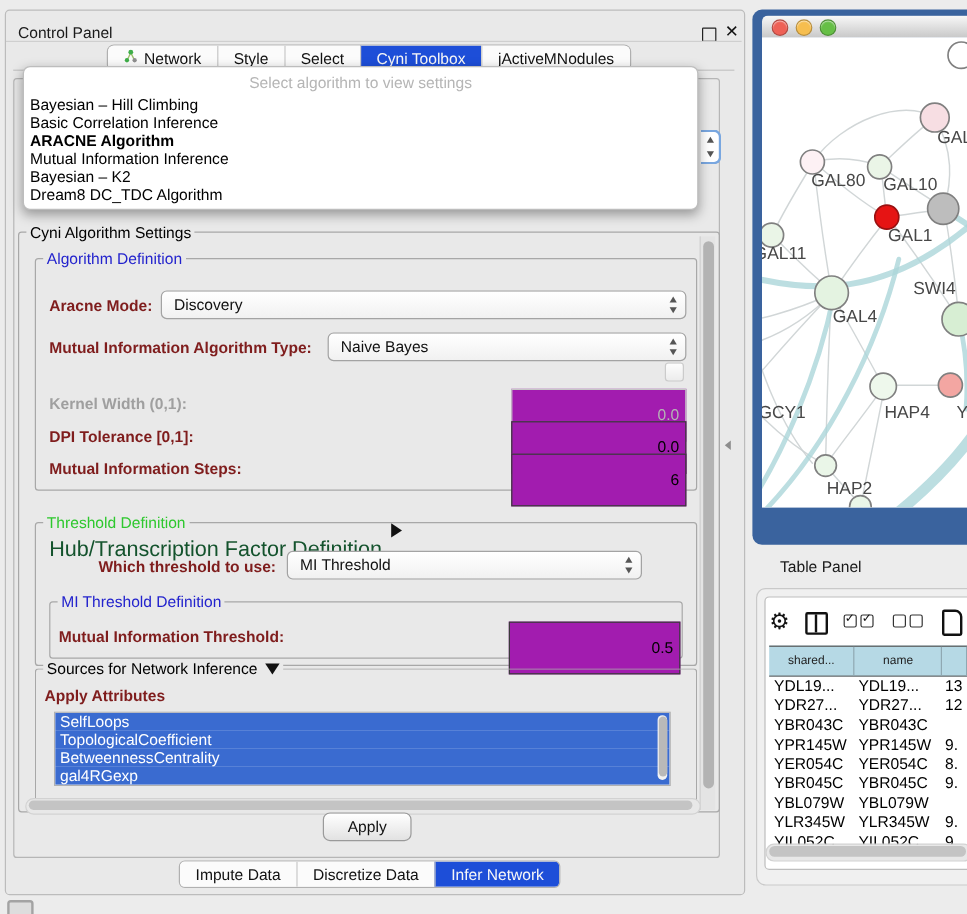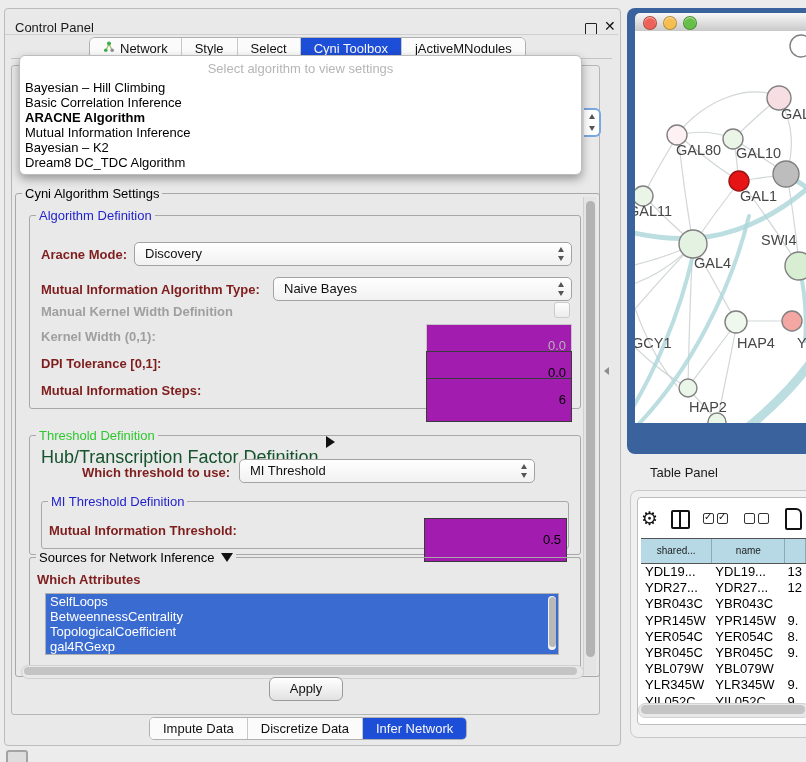--- a/index.html
+++ b/index.html
@@ -164,21 +164,20 @@
       <span class="val">Discovery</span>
       <span class="arr-up"></span>
         <span class="arr-dn"></span>
     </div>
     <div class="abs lbl" style="left:36px;top:273px;">Mutual Information Algorithm Type:</div>
     <div class="abs combo" style="left:268px;top:268px;width:297px;">
       <span class="val">Naive Bayes</span>
       <span class="arr-up"></span>
         <span class="arr-dn"></span>
     </div>
-    <div class="abs lbl dis" style="left:36px;top:295px;">Manual Kernel Width Definition</div>
     <div class="abs cb" style="left:549px;top:293px;"></div>
     <div class="abs lbl dis" style="left:36px;top:320px;">Kernel Width (0,1):</div>
     <div class="abs tf dis" style="left:421px;top:315px;width:134px;">0.0</div>
     <div class="abs lbl" style="left:36px;top:347px;">DPI Tolerance [0,1]:</div>
     <div class="abs tf" style="left:421px;top:342px;width:134px;">0.0</div>
     <div class="abs lbl" style="left:36px;top:374px;">Mutual Information Steps:</div>
     <div class="abs tf" style="left:421px;top:369px;width:134px;">6</div>
 
     <div class="abs" style="left:36px;top:406px;display:flex;align-items:center;gap:8px;">
       <span style="font-size:18px;color:#14532d;margin-top:32px;">Hub/Transcription Factor Definition</span>
@@ -199,26 +198,26 @@
     </div>
     <div class="abs lbl" style="left:44px;top:514px;">Mutual Information Threshold:</div>
     <div class="abs tf" style="left:419px;top:509px;width:131px;">0.5</div>
 
     <div class="abs group" style="left:24px;top:548px;width:550px;height:120px;border-bottom:none;">
       <span class="gtitle" style="display:flex;align-items:center;gap:6px;">
         <span>Sources for Network Inference</span>
         <span class="tri-down"></span>
       </span>
     </div>
-    <div class="abs lbl" style="left:32px;top:563px;">Which Attributes</div>
+    <div class="abs lbl" style="left:32px;top:563px;">Apply Attributes</div>
     <div id="src-list" class="abs">
       <div id="src-items">
           <div class="src-item" style="background: rgb(58, 107, 208);">SelfLoops</div>
+          <div class="src-item" style="background: rgb(58, 107, 208);">TopologicalCoefficient</div>
           <div class="src-item" style="background: rgb(58, 107, 208);">BetweennessCentrality</div>
-          <div class="src-item" style="background: rgb(58, 107, 208);">TopologicalCoefficient</div>
           <div class="src-item" style="background: rgb(58, 107, 208);">gal4RGexp</div>
         </div>
       <div id="src-vscroll">
           <div class="thumb"></div>
         </div>
     </div>
     <div id="set-hscroll" class="abs hscroll">
         <div class="thumb"></div>
       </div>
 

